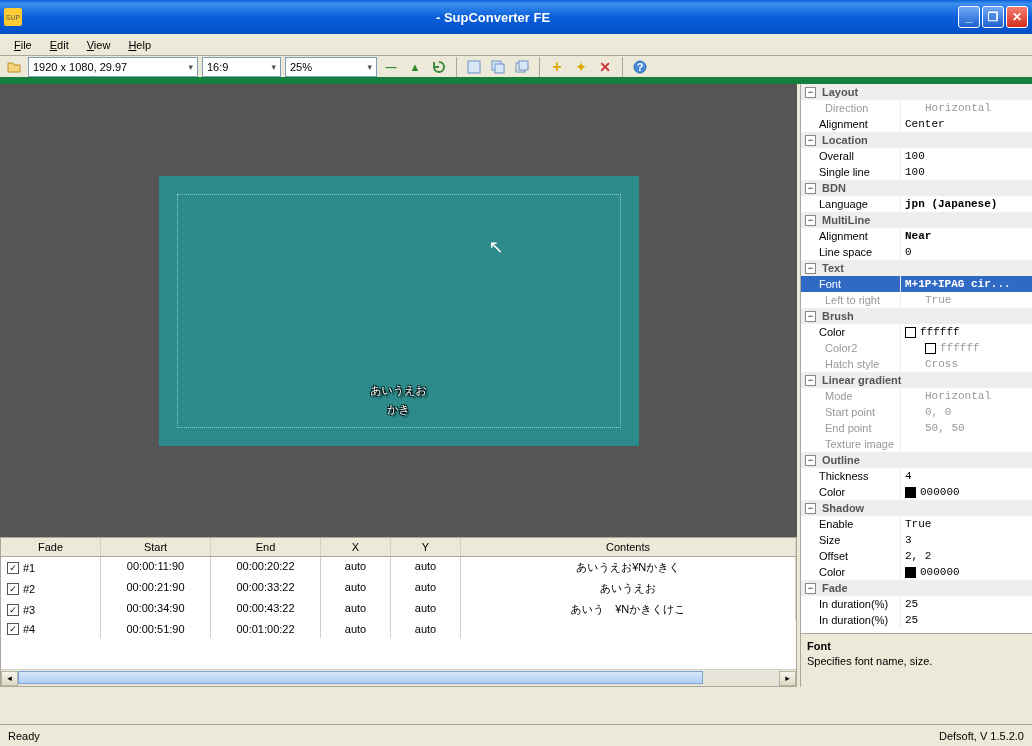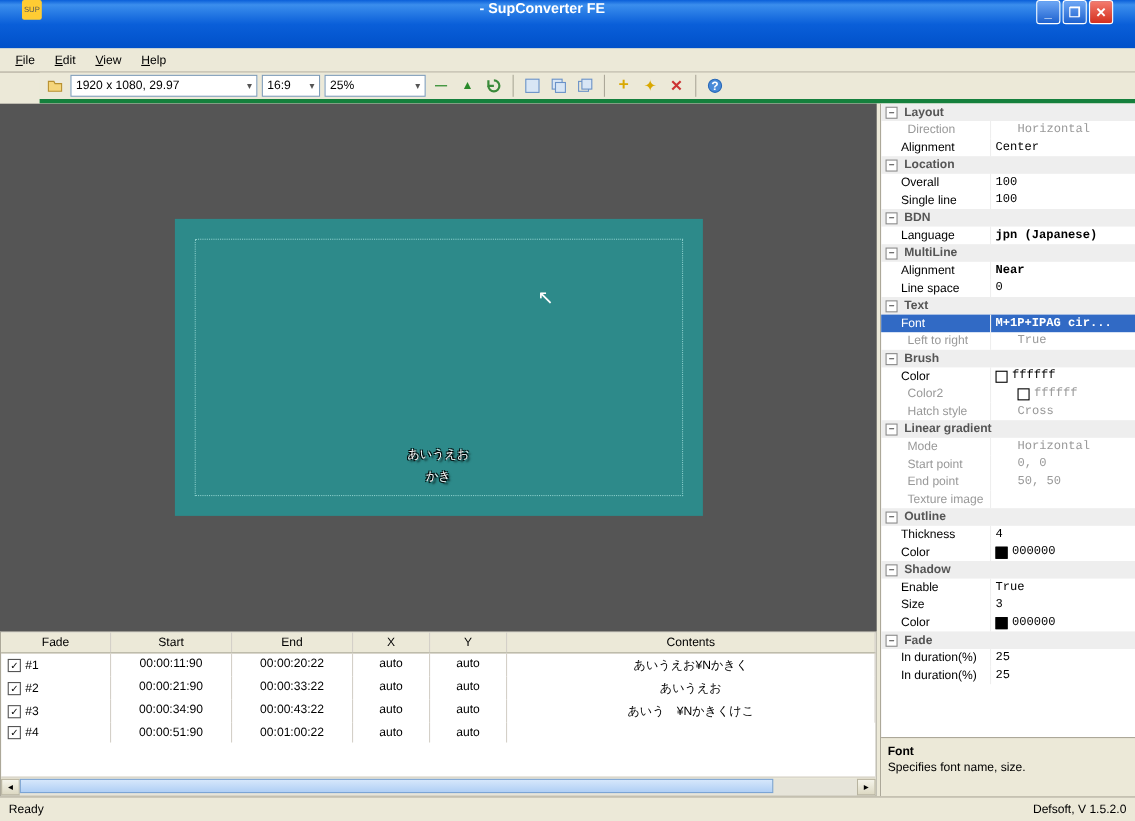--- a/index.html
+++ b/index.html
@@ -1,33 +1,33 @@
 <!DOCTYPE html>
 <html><head>
 <meta charset="utf-8">
 <style>
 * { box-sizing: border-box; margin: 0; padding: 0; font-family: Tahoma, sans-serif; font-size: 11px; }
 body { width: 1032px; height: 746px; background: #ece9d8; overflow: hidden; display: flex; flex-direction: column; }
 
 
-.titlebar { height: 44px; background: linear-gradient(to bottom, #0a5fd9 0%, #3b8eed 10%, #0a5fd9 50%, #0050c9 100%); display: flex; align-items: flex-start; padding: 0 20px; color: white; }
+.titlebar { height: 34px; background: linear-gradient(to bottom, #0a5fd9 0%, #3b8eed 10%, #0a5fd9 50%, #0050c9 100%); display: flex; align-items: center; padding: 0 4px; color: white; }
 .titlebar .app-icon { width: 18px; height: 18px; background: #ffcc33; border-radius: 2px; margin-right: 6px; font-size: 7px; display:flex; align-items:center; justify-content:center; color:#555;}
 .titlebar .title-text { flex: 1; text-align: center; font-weight: bold; font-size: 13px; }
 .titlebar .win-btns { display: flex; gap: 2px; }
 .titlebar .win-btn { width: 22px; height: 22px; border-radius: 3px; border: 1px solid #fff; display: flex; align-items: center; justify-content: center; font-weight: bold; font-size: 12px; }
 .win-min, .win-max { background: linear-gradient(#6fa8f5,#1e62cf); }
 .win-close { background: linear-gradient(#f57d6f,#d32f1e); }
 
 
 .menubar { height: 22px; background: #ece9d8; display: flex; align-items: center; padding: 0 8px; border-bottom: 1px solid #aca899; gap: 6px; }
 .menubar span { padding: 2px 6px; cursor: default; }
 .menubar span u { text-decoration: underline; }
 
 
-.toolbar { height: 28px; background: #ece9d8; display: flex; align-items: center; padding: 0 4px; border-bottom: 4px solid #15803d; gap: 4px; margin-left: 36px; }
+.toolbar { height: 28px; background: #ece9d8; display: flex; align-items: center; padding: 0 4px; border-bottom: 7px solid #15803d; gap: 4px; }
 .toolbar .combo { height: 20px; border: 1px solid #7f9db9; background: white; display: flex; align-items: center; padding: 0 4px; }
 .toolbar .combo .arrow { margin-left: auto; color: #555; font-size:9px; padding-left:6px;}
 .tb-btn { width: 20px; height: 20px; display: flex; align-items: center; justify-content: center; cursor: default; border-radius:2px;}
 .tb-sep { width: 1px; height: 20px; background: #aca899; margin: 0 3px; }
 
 
 .content { flex: 1; display: flex; overflow: hidden; }
 .left-pane { flex: 1; display: flex; flex-direction: column; border-right: 3px solid #ece9d8; }
 .preview-area { flex: 1; background: #555; display: flex; align-items: center; justify-content: center; position: relative; }
 .preview-canvas { width: 480px; height: 270px; background: #2d8a8a; position: relative; }
@@ -64,21 +64,21 @@
 .prop-row.disabled .prop-val, .prop-row.disabled .prop-key { color:#999;padding-left:24px;}
 .prop-key { width: 100px; padding: 2px 4px 2px 18px; border-right: 1px solid #eee; }
 .prop-val { flex: 1; padding: 2px 4px; display:flex; align-items:center; gap:4px;font-family:Liberation Mono, monospace;}
 .prop-val.bold { font-weight: bold; }
 .indent2 .prop-key { padding-left: 42px; }
 .color-sw { width: 11px; height: 11px; border: 1px solid #000; display: inline-block; }
 .prop-desc { border-top: 1px solid #aca899; padding: 6px; height: 54px; background:#ece9d8;}
 .prop-desc .dtitle { font-weight: bold; margin-bottom:3px;}
 
 
-.statusbar { height: 22px; background: #ece9d8; border-top: 1px solid #aca899; display: flex; align-items: center; padding: 0 8px; }
+.statusbar { height: 22px; background: #ece9d8; border-top: 1px solid #aca899; display: flex; align-items: center; padding: 0 8px; margin-top: 37px; }
 .statusbar .spacer { flex: 1; }
 </style>
 </head>
 <body>
 
 <div class="titlebar">
   <div class="app-icon">SUP</div>
   <div class="title-text">- SupConverter FE</div>
   <div class="win-btns">
     <div class="win-btn win-min">_</div>
@@ -97,21 +97,21 @@
 <div class="toolbar">
   <div class="tb-btn">
       <svg width="16" height="16">
         <path d="M2 4 h5 l1 2 h6 v7 h-12 z" fill="#f5d57a" stroke="#b89030"></path>
       </svg>
     </div>
   <div class="combo" style="width:170px">
       <span>1920 x 1080, 29.97</span>
       <span class="arrow">▾</span>
     </div>
-  <div class="combo" style="width:53px">
+  <div class="combo" style="width:79px">
       <span>16:9</span>
       <span class="arrow">▾</span>
     </div>
   <div class="combo" style="width:92px">
       <span>25%</span>
       <span class="arrow">▾</span>
     </div>
   <div class="tb-btn" style="color:#2a8a2a;font-weight:bold">—</div>
   <div class="tb-btn" style="color:#2a8a2a">▲</div>
   <div class="tb-btn">
@@ -313,20 +313,24 @@
         <div class="prop-cat"><span class="exp">−</span>Shadow</div>
         <div class="prop-row">
           <div class="prop-key">Enable</div>
           <div class="prop-val">True</div>
         </div>
         <div class="prop-row">
           <div class="prop-key">Size</div>
           <div class="prop-val">3</div>
         </div>
         <div class="prop-row">
+          <div class="prop-key">Offset</div>
+          <div class="prop-val">2, 2</div>
+        </div>
+        <div class="prop-row">
           <div class="prop-key">Color</div>
           <div class="prop-val"><span class="color-sw" style="background:#000000"></span> 000000</div>
         </div>
         <div class="prop-cat"><span class="exp">−</span>Fade</div>
         <div class="prop-row">
           <div class="prop-key">In duration(%)</div>
           <div class="prop-val">25</div>
         </div>
         <div class="prop-row">
           <div class="prop-key">In duration(%)</div>

